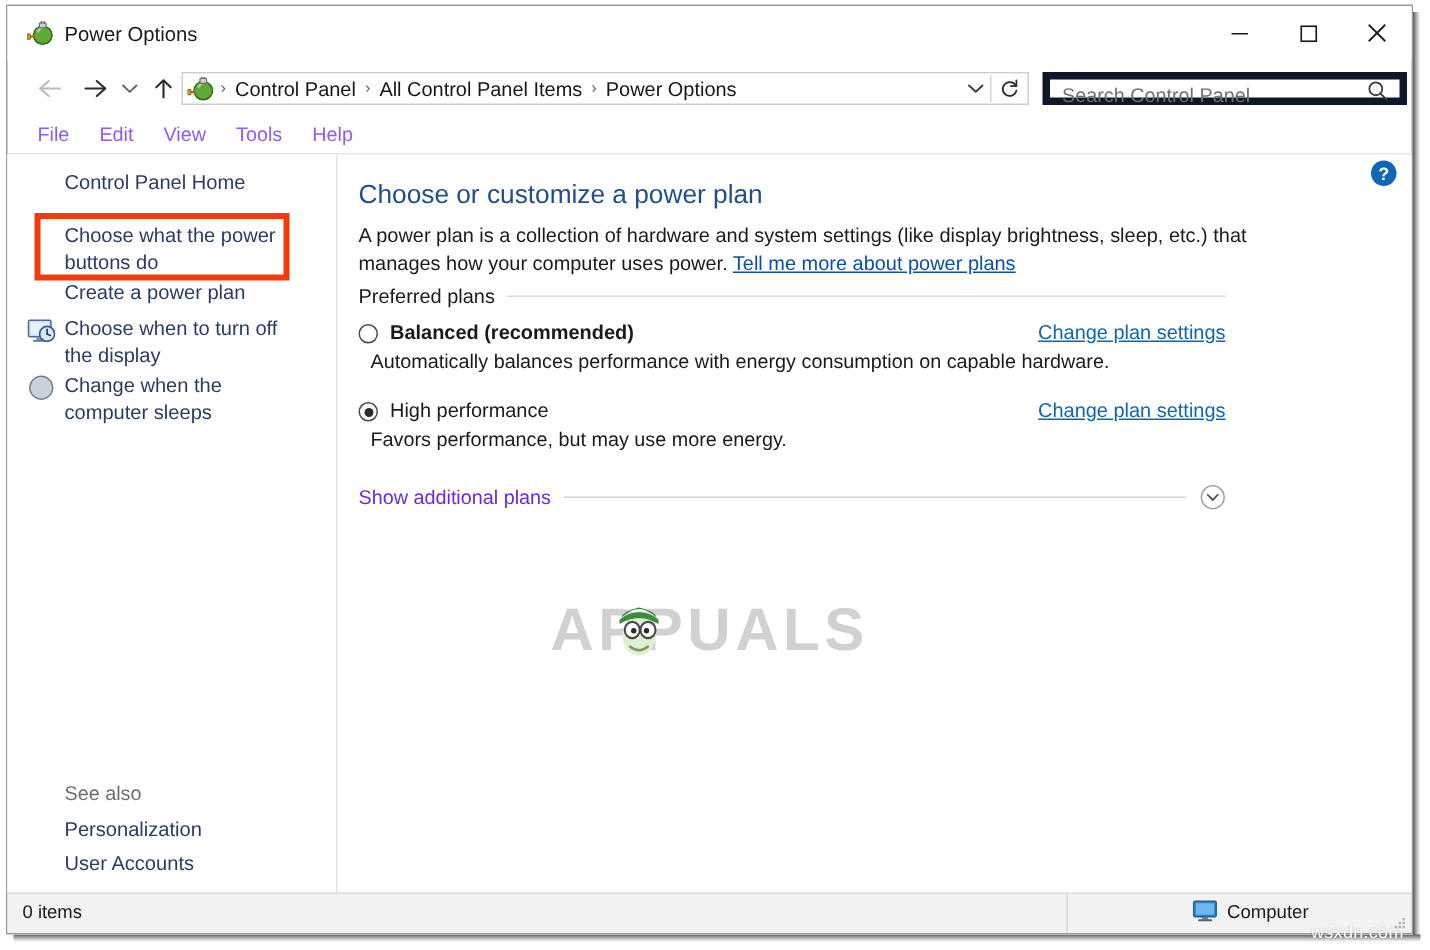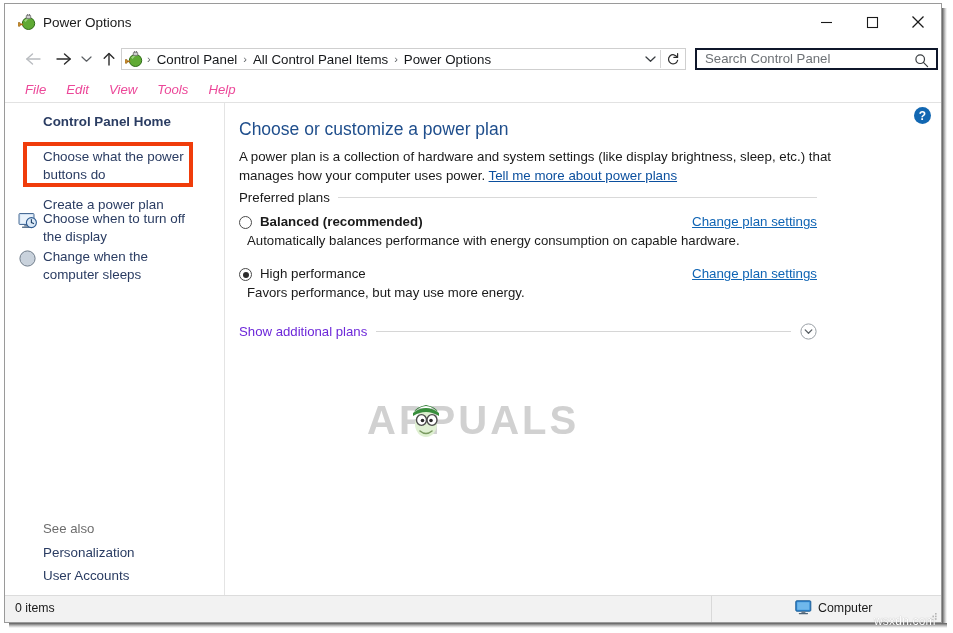--- a/index.html
+++ b/index.html
@@ -144,25 +144,25 @@
   }
   .addr-refresh {
     width: 24px;
     display: flex; align-items: center; justify-content: center;
   }
 
   .searchbox {
     position: absolute;
     left: 690px; top: 8px;
     width: 243px; height: 22px;
-    border: 2px solid #0f172a;
+    border: 5px solid #0f172a;
     background: #ffffff;
     box-sizing: border-box;
     display: flex;
-    align-items: flex-end;
+    align-items: flex-start;
   }
   .search-input {
     border: none;
     outline: none;
     background: transparent;
     font-family: "Liberation Sans", sans-serif;
     font-size: 13.2px;
     color: #15171a;
     padding-left: 8px;
     width: 198px;
@@ -181,24 +181,23 @@
     left: 0; top: 73px;
     width: 100%;
     height: 25px;
     display: flex;
     align-items: center;
     padding-left: 10px;
     box-sizing: border-box;
   }
   .menu-item {
     font-size: 13.2px;
-    color: #ec4899;
+    color: #8b5cf6;
     padding: 2px 10px;
     white-space: nowrap;
-    font-style: italic;
   }
 
   .content-sep {
     position: absolute;
     left: 0; top: 98px;
     width: 100%;
     height: 1px;
     background: #e2e2e2;
   }
 
@@ -575,25 +574,25 @@
       <span class="menu-item">Edit</span>
       <span class="menu-item">View</span>
       <span class="menu-item">Tools</span>
       <span class="menu-item">Help</span>
     </div>
     <div class="content-sep"></div>
 
     <div class="body-area">
 
       <div class="sidebar">
-        <span class="side-link" style="left:38px; top:10px;font-weight:bold;">Control Panel Home</span>
+        <span class="side-link" style="left:38px; top:10px;">Control Panel Home</span>
 
         <span class="side-link" style="left:38px; top:45px; width:150px;">Choose what the power buttons do</span>
 
-        <span class="side-link" style="left:38px; top:93px;">Create a power plan</span>
+        <span class="side-link" style="left:38px; top:83px;">Create a power plan</span>
 
         <span class="side-icon" style="left:13px; top:108px;">
           <svg width="19" height="19" viewBox="0 0 19 19">
             <rect x="1" y="2.5" width="15" height="11" rx="1" fill="#cfe0f2" stroke="#4a6c96" stroke-width="1"></rect>
             <rect x="2.4" y="4" width="12.2" height="8" fill="#e9f2fb"></rect>
             <rect x="6.2" y="14" width="5" height="1.6" fill="#7c8fa6"></rect>
             <rect x="4" y="15.6" width="9.4" height="1.3" rx="0.4" fill="#5f7790"></rect>
             <circle cx="13.4" cy="11.6" r="5" fill="#dbe9f7" stroke="#2f5c92" stroke-width="1.1"></circle>
             <line x1="13.4" y1="11.6" x2="13.4" y2="8.6" stroke="#1d3f66" stroke-width="1.1" stroke-linecap="round"></line>
             <line x1="13.4" y1="11.6" x2="15.6" y2="12.6" stroke="#1d3f66" stroke-width="1.1" stroke-linecap="round"></line>

